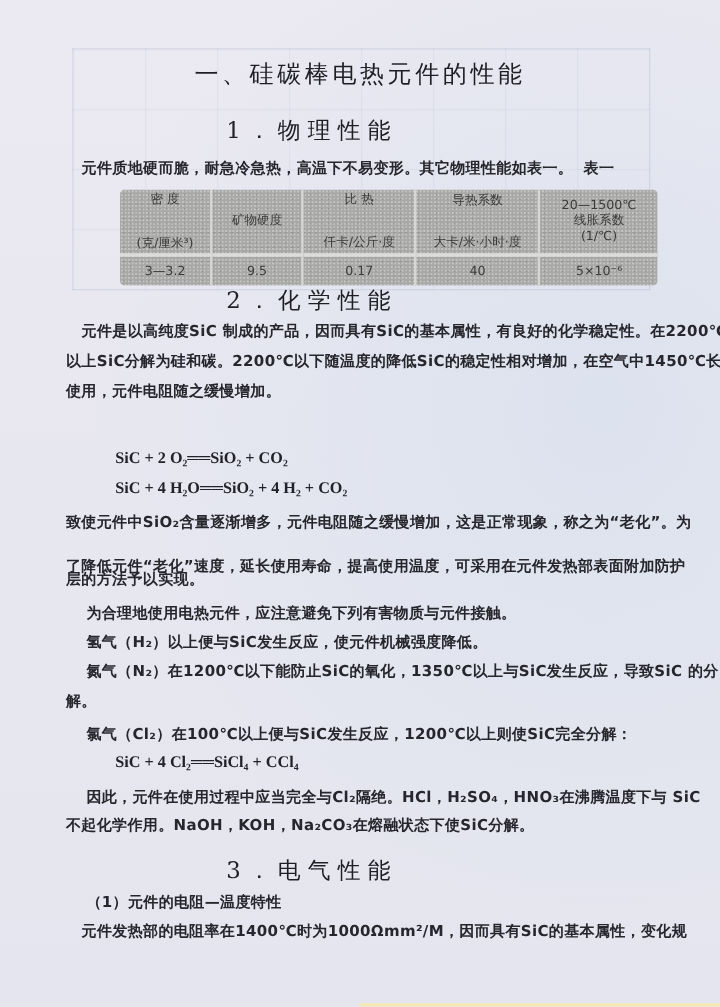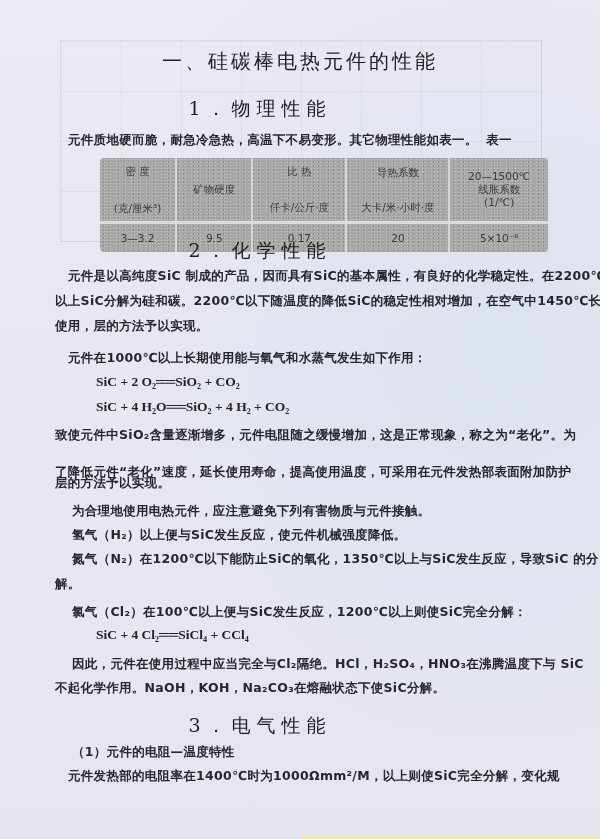--- a/index.html
+++ b/index.html
@@ -44,21 +44,21 @@
     position: absolute; font-size: 12.5px; line-height: 16px; white-space: nowrap;
     font-family: "DejaVu Sans", "Liberation Sans", sans-serif; font-weight: bold;
     color: #26262c; letter-spacing: 0.3px; text-align: right;
   }
   .eq {
     position: absolute; font-size: 13.5px; white-space: nowrap;
     font-family: Liberation Serif, serif; font-weight: bold;
     color: #22222a;
   }
   .tbl {
-    position: absolute; left: 100px; top: 158px; width: 448px; height: 94px;
+    position: absolute; left: 100px; top: 158px; width: 448px; height: 80px;
     background: #a8a8a6;
     background-image:
       radial-gradient(rgba(255,255,255,0.35) 1px, transparent 1px),
       radial-gradient(rgba(60,60,60,0.25) 1px, transparent 1px);
     background-size: 3px 3px, 5px 4px;
     background-position: 0 0, 1px 2px;
     border-radius: 4px;
   }
   .tbl table { width: 100%; height: 100%; border-collapse: collapse; }
   .tbl td {
@@ -112,50 +112,49 @@
         <td style="width:22%">
           <div>20—1500℃</div>
           <div>线胀系数</div>
           <div>(1/℃)</div>
         </td>
       </tr>
       <tr class="val">
         <td>3—3.2</td>
         <td>9.5</td>
         <td>0.17</td>
-        <td>20</td>
+        <td>40</td>
         <td>5×10⁻⁶</td>
       </tr>
     </tbody>
       </table>
   </div>
 
   <div class="h2" style="top:238px">2．化学性能</div>
 
   <div class="p" style="left:68px; top:268px">元件是以高纯度SiC 制成的产品，因而具有SiC的基本属性，有良好的化学稳定性。在2200℃</div>
   <div class="p" style="left:55px; top:293px">以上SiC分解为硅和碳。2200℃以下随温度的降低SiC的稳定性相对增加，在空气中1450℃长期</div>
-  <div class="p" style="left:55px; top:318px">使用，层的方法予以实现。</div>
+  <div class="p" style="left:55px; top:318px">使用，元件电阻随之缓慢增加。</div>
 
-  <div class="p" style="left:68px; top:350px">元件在1000℃以上长期使用能与氧气和水蒸气发生如下作用：</div>
   <div class="eq" style="left:96px; top:374px">SiC + 2 O₂══SiO₂ + CO₂</div>
   <div class="eq" style="left:96px; top:399px">SiC + 4 H₂O══SiO₂ + 4 H₂ + CO₂</div>
 
   <div class="p" style="left:55px; top:427px">致使元件中SiO₂含量逐渐增多，元件电阻随之缓慢增加，这是正常现象，称之为“老化”。为</div>
   <div class="p" style="left:55px; top:464px">了降低元件“老化”速度，延长使用寿命，提高使用温度，可采用在元件发热部表面附加防护</div>
   <div class="p" style="left:55px; top:475px">层的方法予以实现。</div>
 
   <div class="p" style="left:72px; top:503px">为合理地使用电热元件，应注意避免下列有害物质与元件接触。</div>
   <div class="p" style="left:72px; top:527px">氢气（H₂）以上便与SiC发生反应，使元件机械强度降低。</div>
   <div class="p" style="left:72px; top:551px">氮气（N₂）在1200℃以下能防止SiC的氧化，1350℃以上与SiC发生反应，导致SiC 的分</div>
   <div class="p" style="left:55px; top:576px">解。</div>
 
   <div class="p" style="left:72px; top:604px">氯气（Cl₂）在100℃以上便与SiC发生反应，1200℃以上则使SiC完全分解：</div>
   <div class="eq" style="left:96px; top:627px">SiC + 4 Cl₂══SiCl₄ + CCl₄</div>
 
   <div class="p" style="left:72px; top:656px">因此，元件在使用过程中应当完全与Cl₂隔绝。HCl，H₂SO₄，HNO₃在沸腾温度下与 SiC</div>
   <div class="p" style="left:55px; top:680px">不起化学作用。NaOH，KOH，Na₂CO₃在熔融状态下使SiC分解。</div>
 
   <div class="h2" style="top:713px">3．电气性能</div>
   <div class="p" style="left:72px; top:744px">（1）元件的电阻—温度特性</div>
-  <div class="p" style="left:68px; top:768px">元件发热部的电阻率在1400℃时为1000Ωmm²/M，以上则使SiC完全分解，变化规</div>
+  <div class="p" style="left:68px; top:768px">元件发热部的电阻率在1400℃时为1000Ωmm²/M，因而具有SiC的基本属性，变化规</div>
 
   <div class="pgnum">1</div>
 </div>
 
 </body></html>

